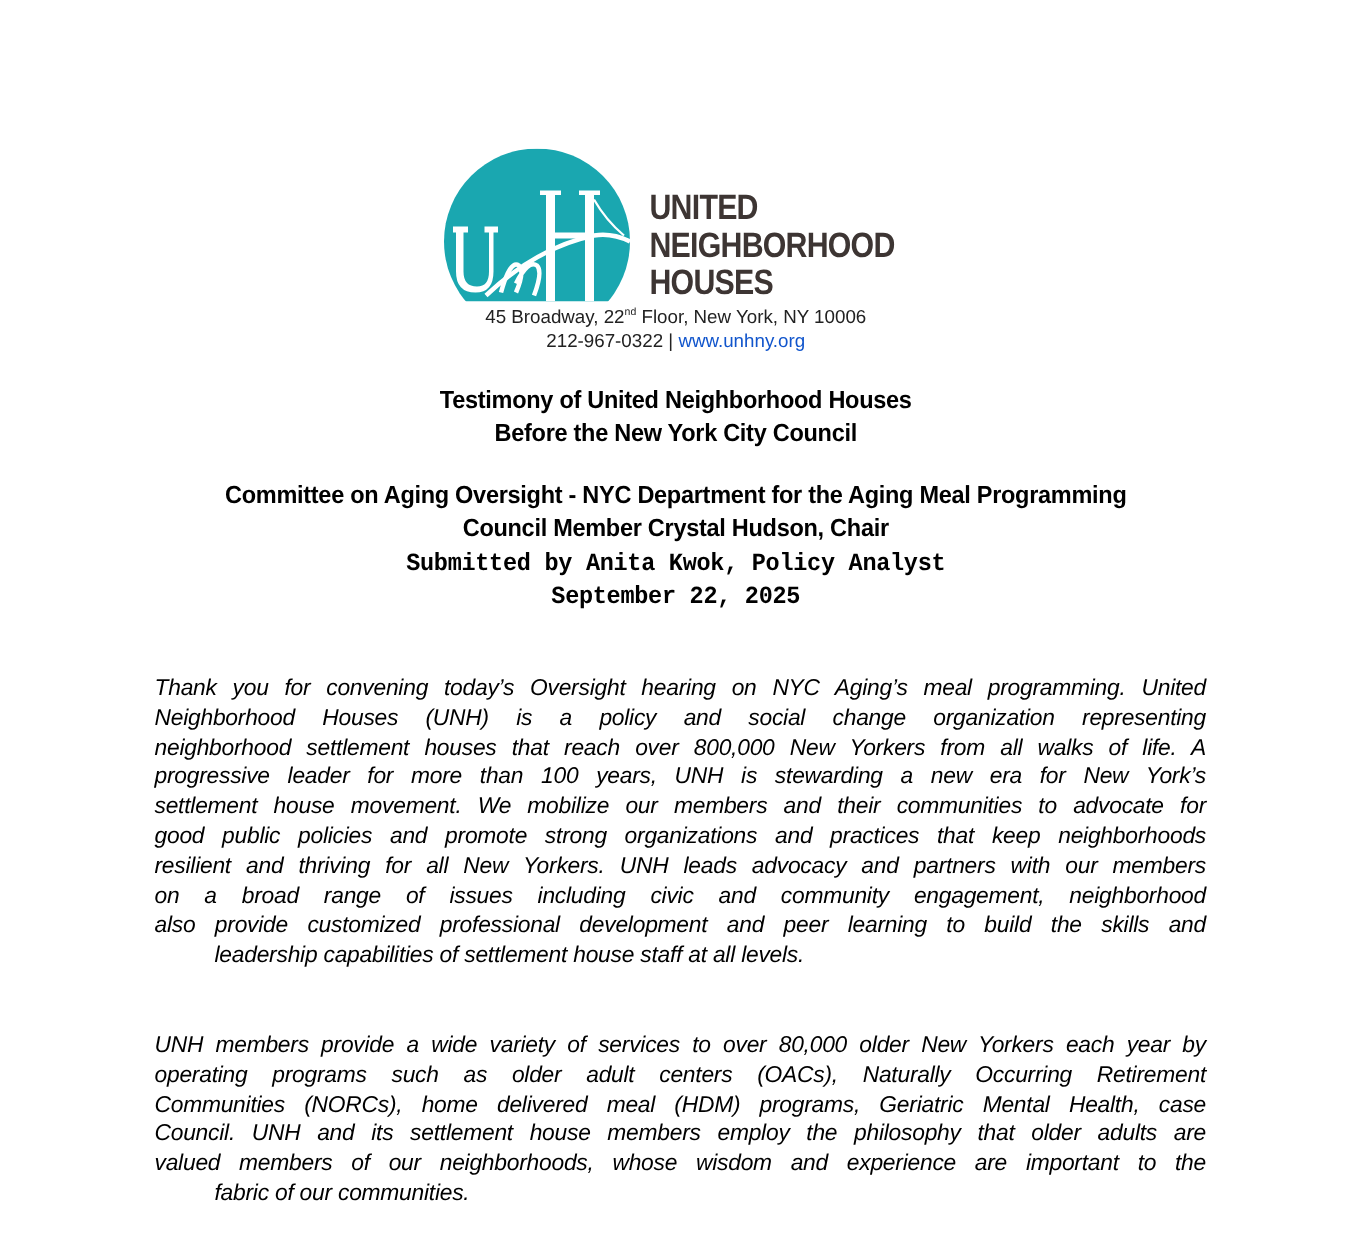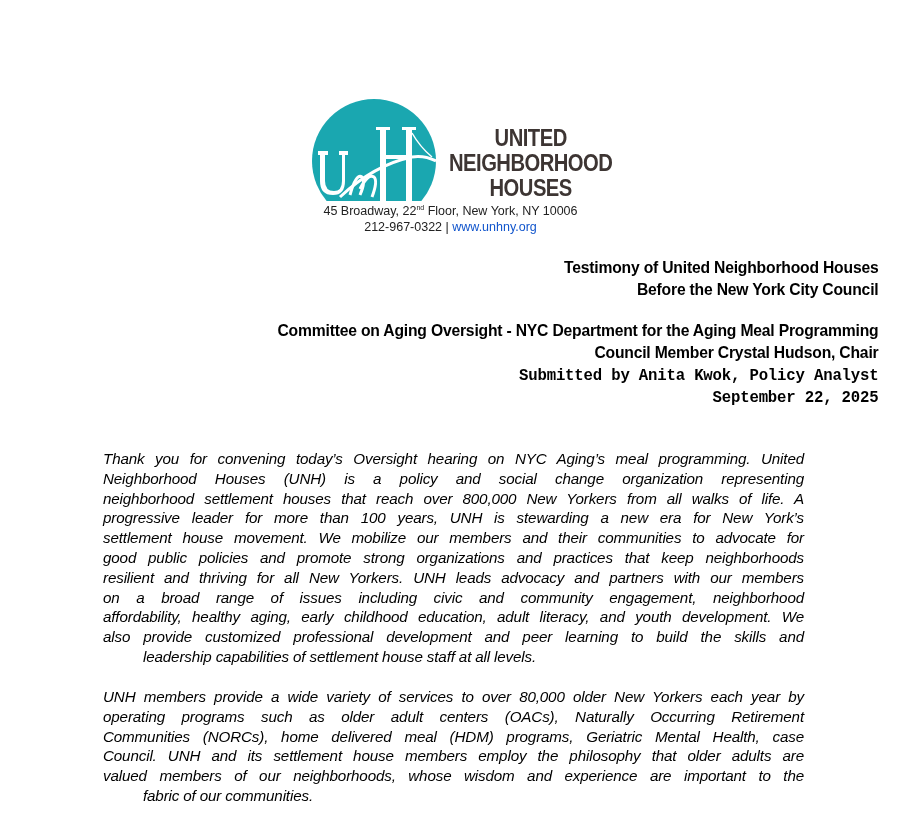--- a/index.html
+++ b/index.html
@@ -1,25 +1,25 @@
 <!DOCTYPE html>
 <html><head>
 <meta charset="utf-8">
 <style>
   html, body { margin: 0; padding: 0; background: #ffffff; }
   body { width: 901px; height: 836px; overflow: hidden; position: relative; font-family: "Liberation Sans", sans-serif; color: #000; }
-  .logo-wrap { position: absolute; left: 312px; top: 99px; width: 302px; height: 102px; text-align: center; }
+  .logo-wrap { position: absolute; left: 296px; top: 99px; width: 302px; height: 102px; }
   .logo-mark { position: absolute; left: 0; top: 0; width: 124px; height: 102px; overflow: hidden; }
   .logo-mark svg { display: block; }
   .logo-words { position: absolute; left: 137px; top: 27px; color: #3d3533; font-weight: bold; font-size: 23.5px; line-height: 25px; letter-spacing: -0.6px; transform: scaleX(0.86); transform-origin: left top; white-space: nowrap; }
   .logo-words div { height: 25px; }
   .address { position: absolute; left: 0; width: 901px; top: 203px; text-align: center; font-size: 12.5px; line-height: 16px; color: #222; }
   .address sup { font-size: 7px; vertical-align: 5px; line-height: 0; }
   .address a { color: #1155cc; }
-  .heading { position: absolute; left: 0; width: 901px; text-align: right; font-weight: bold; font-size: 16.5px; line-height: 21.5px; letter-spacing: -0.2px; }
+  .heading { position: absolute; left: 0; width: 901px; text-align: center; font-weight: bold; font-size: 16.5px; line-height: 21.5px; letter-spacing: -0.2px; }
   .heading .ln { display: block; transform: scaleX(0.95); }
   .h1 { top: 257px; }
   .h2 { top: 320px; }
   .h3 { top: 365px; font-family: Liberation Mono, monospace; }
   .para { position: absolute; left: 103px; width: 701px; font-size: 15.2px; line-height: 19.8px; text-align: justify; text-align-last: left; letter-spacing: -0.15px; font-style: italic; }
   .para .ln { display: block; text-align: justify; text-align-last: justify; white-space: nowrap; height: 19.8px; }
   .para .ln.last { text-align-last: left; margin-left: 40px; }
   .p1 { top: 449px; }
   .p2 { top: 687px; }
 </style>
@@ -76,21 +76,20 @@
 
 <div class="para p1">
   <span class="ln">Thank you for convening today’s Oversight hearing on NYC Aging’s meal programming. United</span>
   <span class="ln">Neighborhood Houses (UNH) is a policy and social change organization representing</span>
   <span class="ln">neighborhood settlement houses that reach over 800,000 New Yorkers from all walks of life. A</span>
   <span class="ln">progressive leader for more than 100 years, UNH is stewarding a new era for New York’s</span>
   <span class="ln">settlement house movement. We mobilize our members and their communities to advocate for</span>
   <span class="ln">good public policies and promote strong organizations and practices that keep neighborhoods</span>
   <span class="ln">resilient and thriving for all New Yorkers. UNH leads advocacy and partners with our members</span>
   <span class="ln">on a broad range of issues including civic and community engagement, neighborhood</span>
-  <span class="ln">affordability, healthy aging, early childhood education, adult literacy, and youth development. We</span>
   <span class="ln">also provide customized professional development and peer learning to build the skills and</span>
   <span class="ln last">leadership capabilities of settlement house staff at all levels.</span>
 </div>
 
 <div class="para p2">
   <span class="ln">UNH members provide a wide variety of services to over 80,000 older New Yorkers each year by</span>
   <span class="ln">operating programs such as older adult centers (OACs), Naturally Occurring Retirement</span>
   <span class="ln">Communities (NORCs), home delivered meal (HDM) programs, Geriatric Mental Health, case</span>
   <span class="ln">Council. UNH and its settlement house members employ the philosophy that older adults are</span>
   <span class="ln">valued members of our neighborhoods, whose wisdom and experience are important to the</span>

